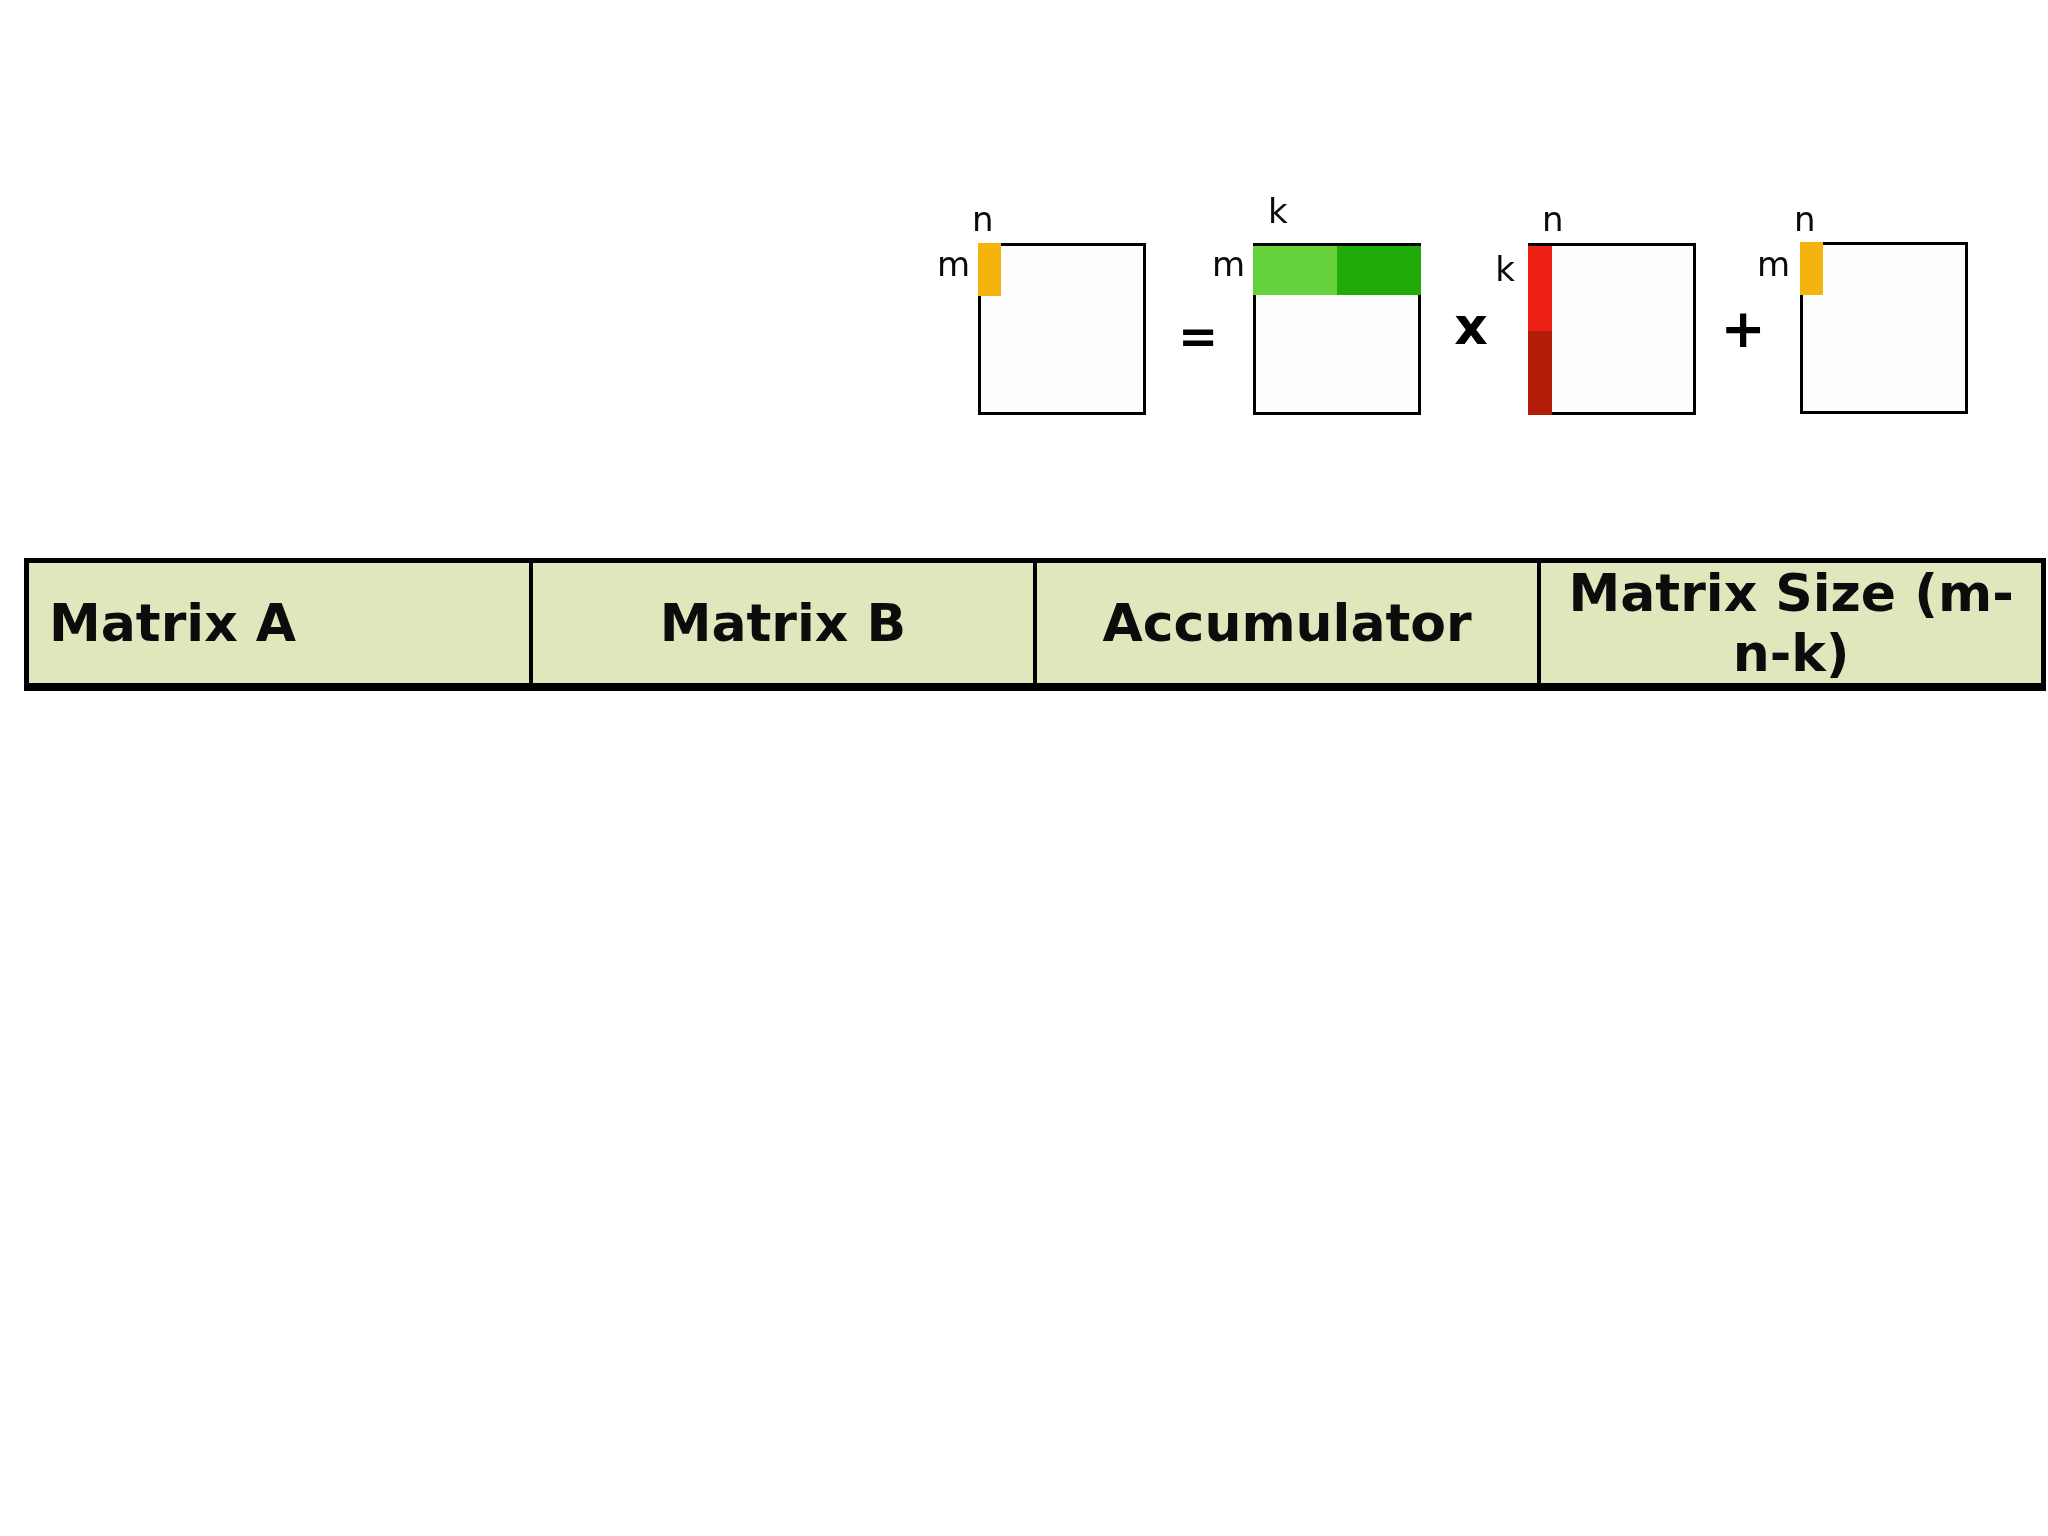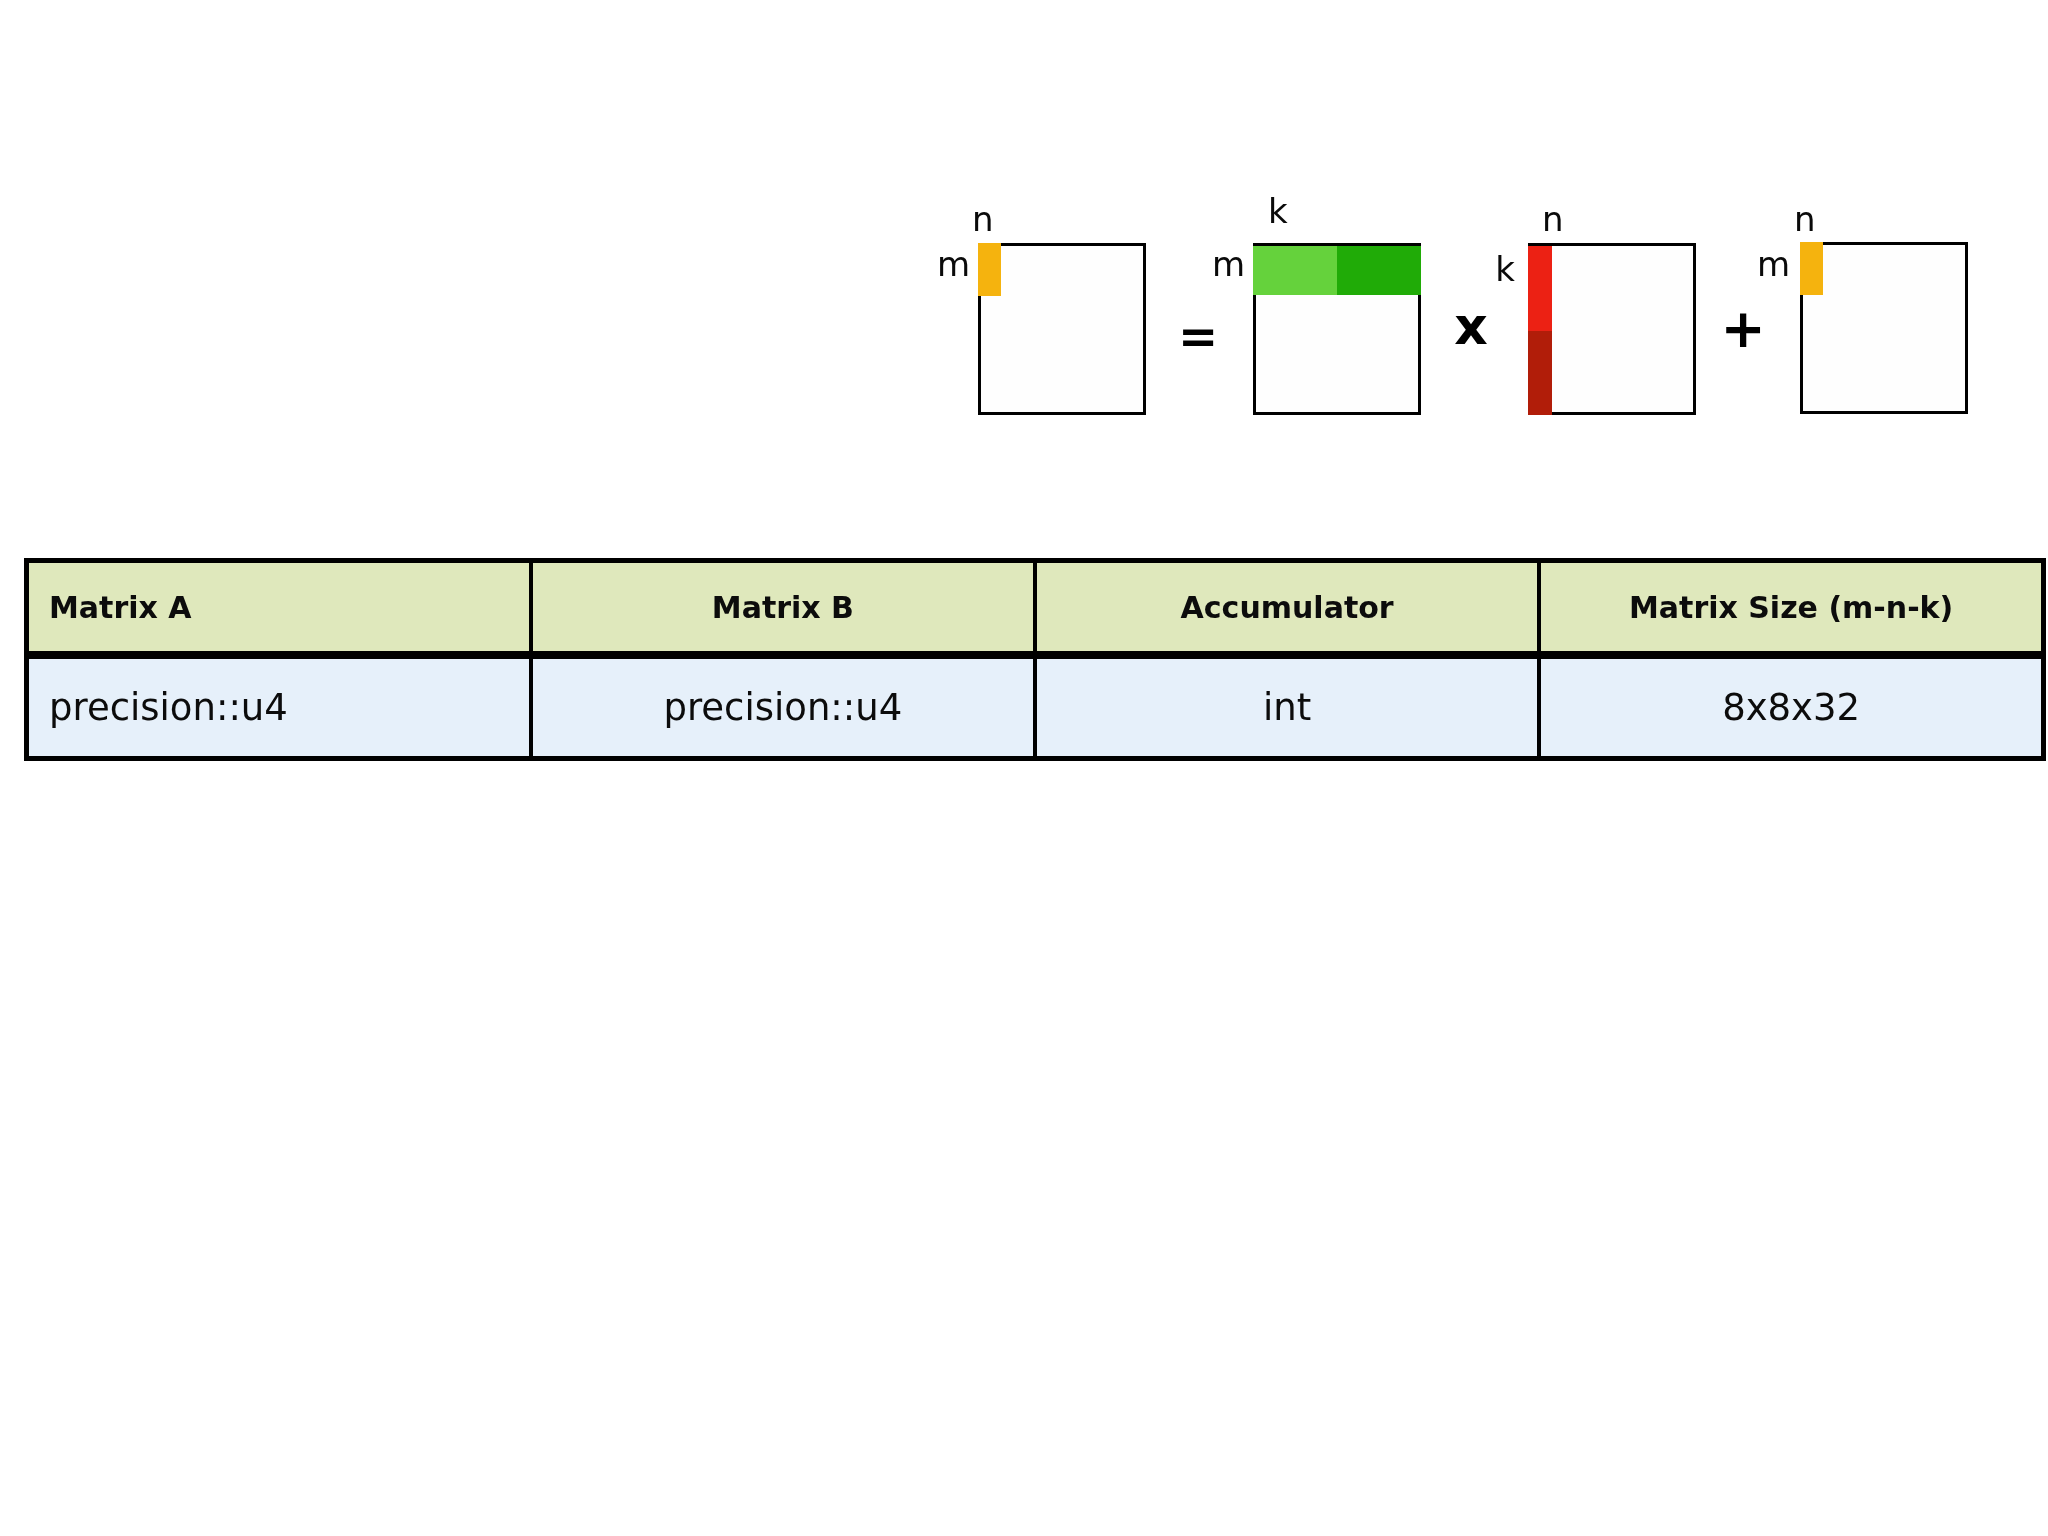--- a/index.html
+++ b/index.html
@@ -81,21 +81,21 @@
     width: 2022px;
     border-collapse: collapse;
     table-layout: fixed;
     border: 5px solid #000;
   }
   .precision-table th {
     background: var(--header-bg);
     border: 4px solid #000;
     border-bottom: 8px solid #000;
     height: 88px;
-    font-size: 30px;
+    font-size: 52px;
     font-weight: bold;
     text-align: center;
     vertical-align: middle;
     padding: 0;
   }
   .precision-table td {
     background: var(--row-bg);
     border: 4px solid #000;
     border-top: 5px solid #000;
     height: 97px;
@@ -156,20 +156,14 @@
 <table class="precision-table">
   <thead>
     <tr>
       <th class="col-a">Matrix A</th>
       <th>Matrix B</th>
       <th>Accumulator</th>
       <th>Matrix Size (m-n-k)</th>
     </tr>
   </thead>
   <tbody>
-    <tr>
-      <td class="col-a">precision::u4</td>
-      <td>precision::u4</td>
-      <td>int</td>
-      <td>8x8x32</td>
-    </tr>
   </tbody>
 </table>
 
 </body></html>

